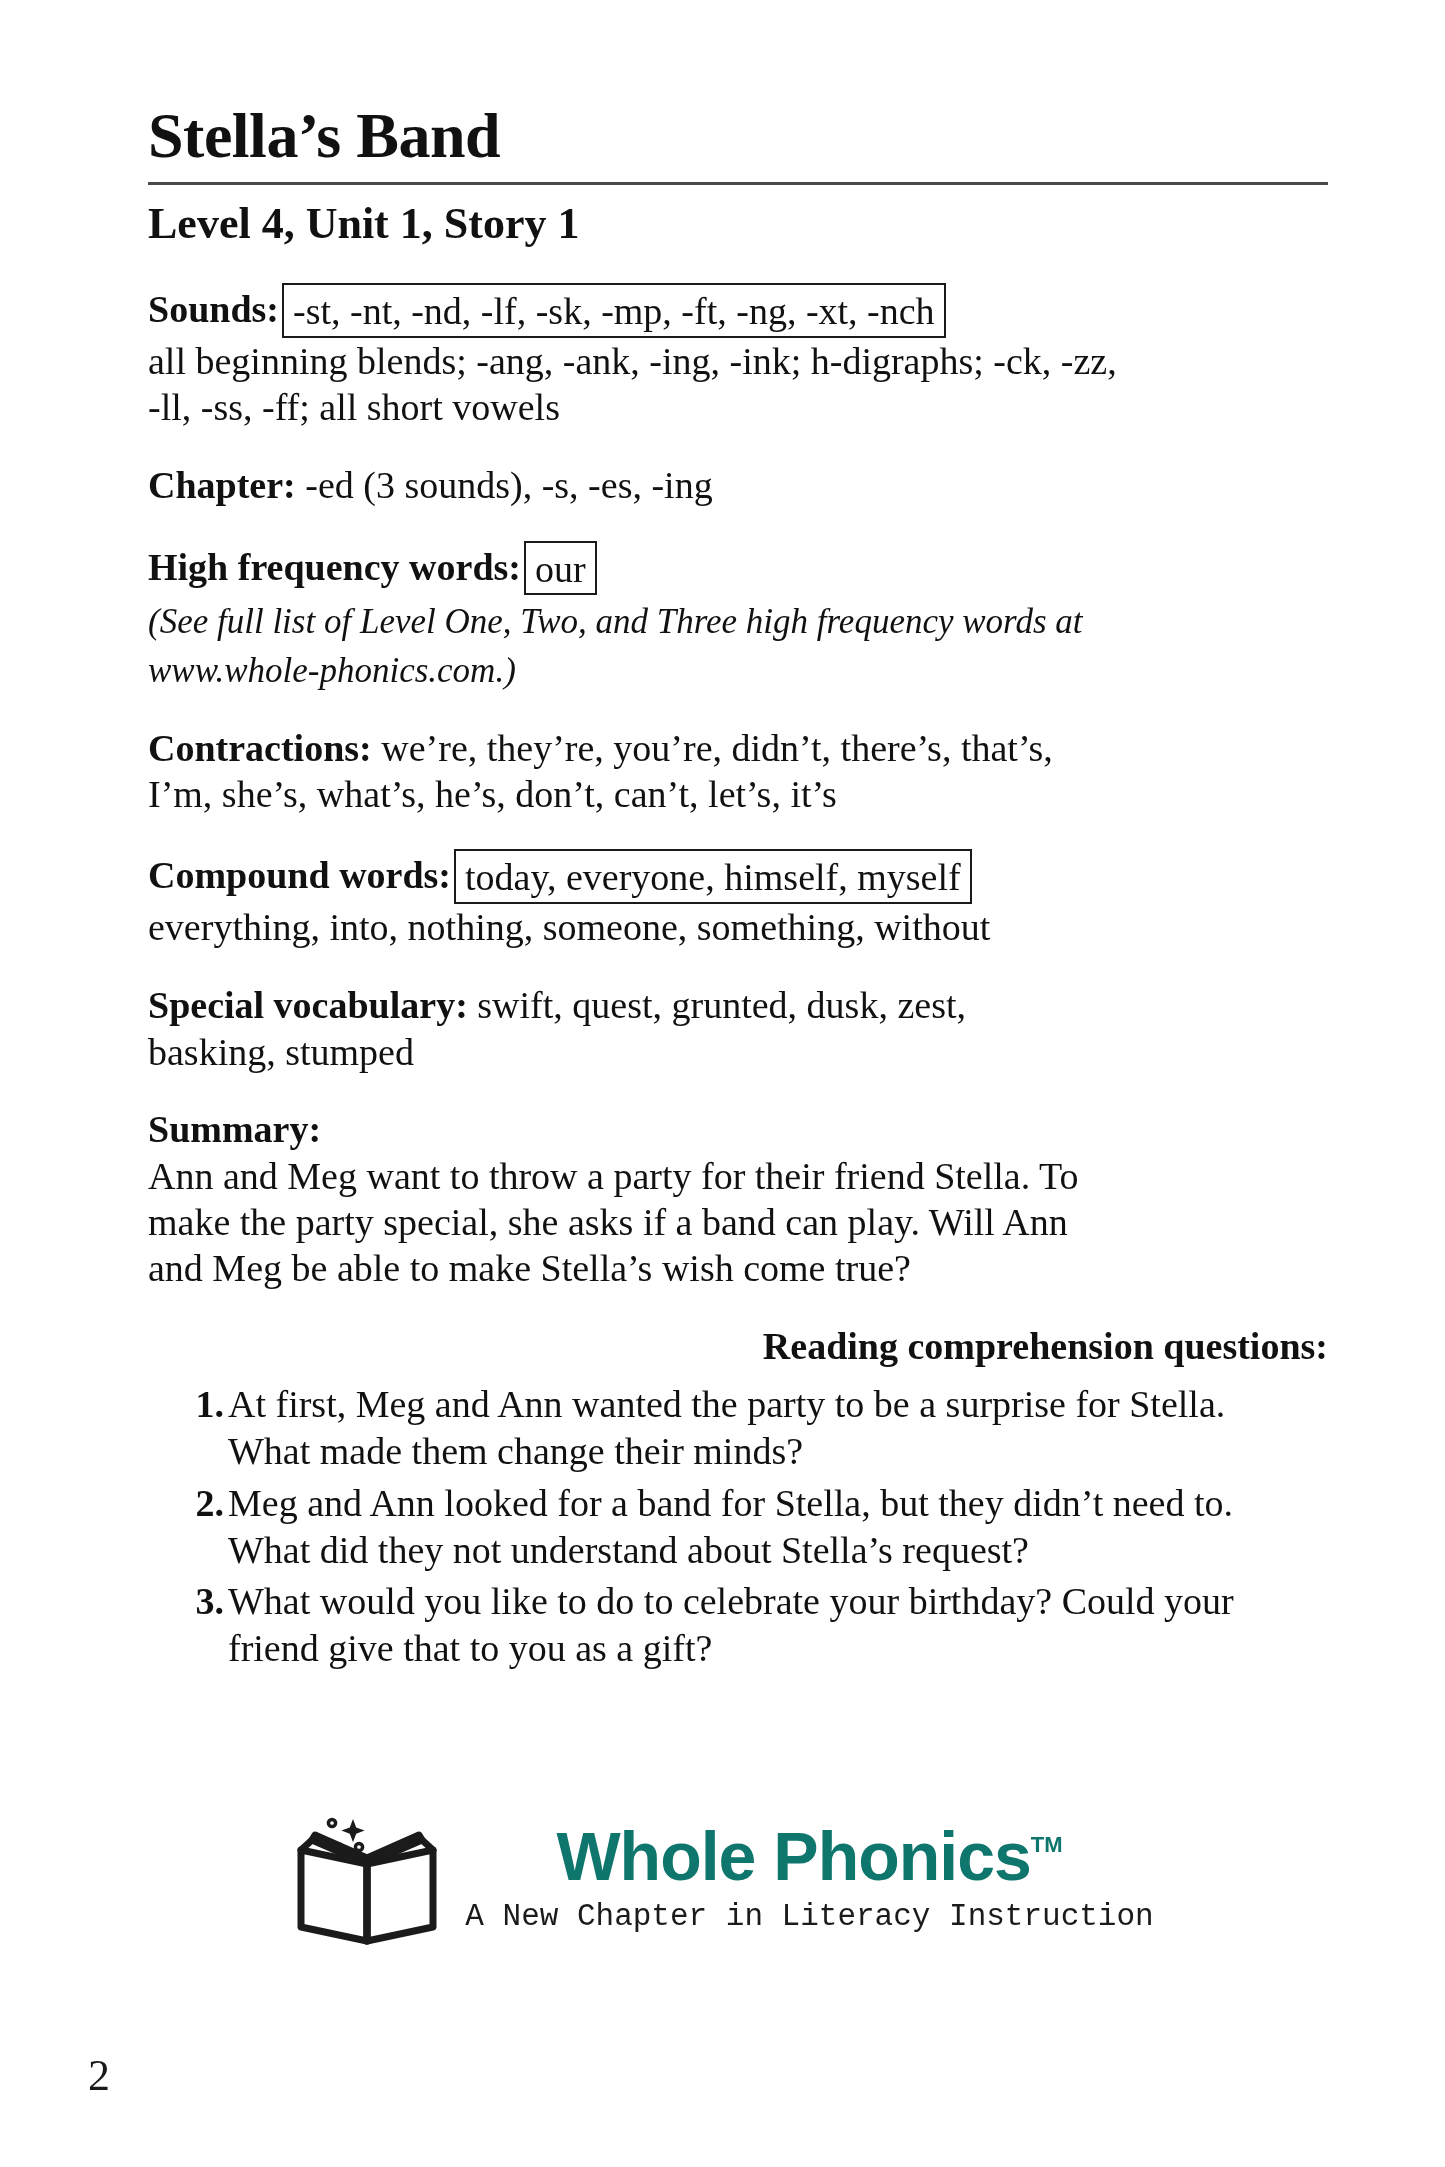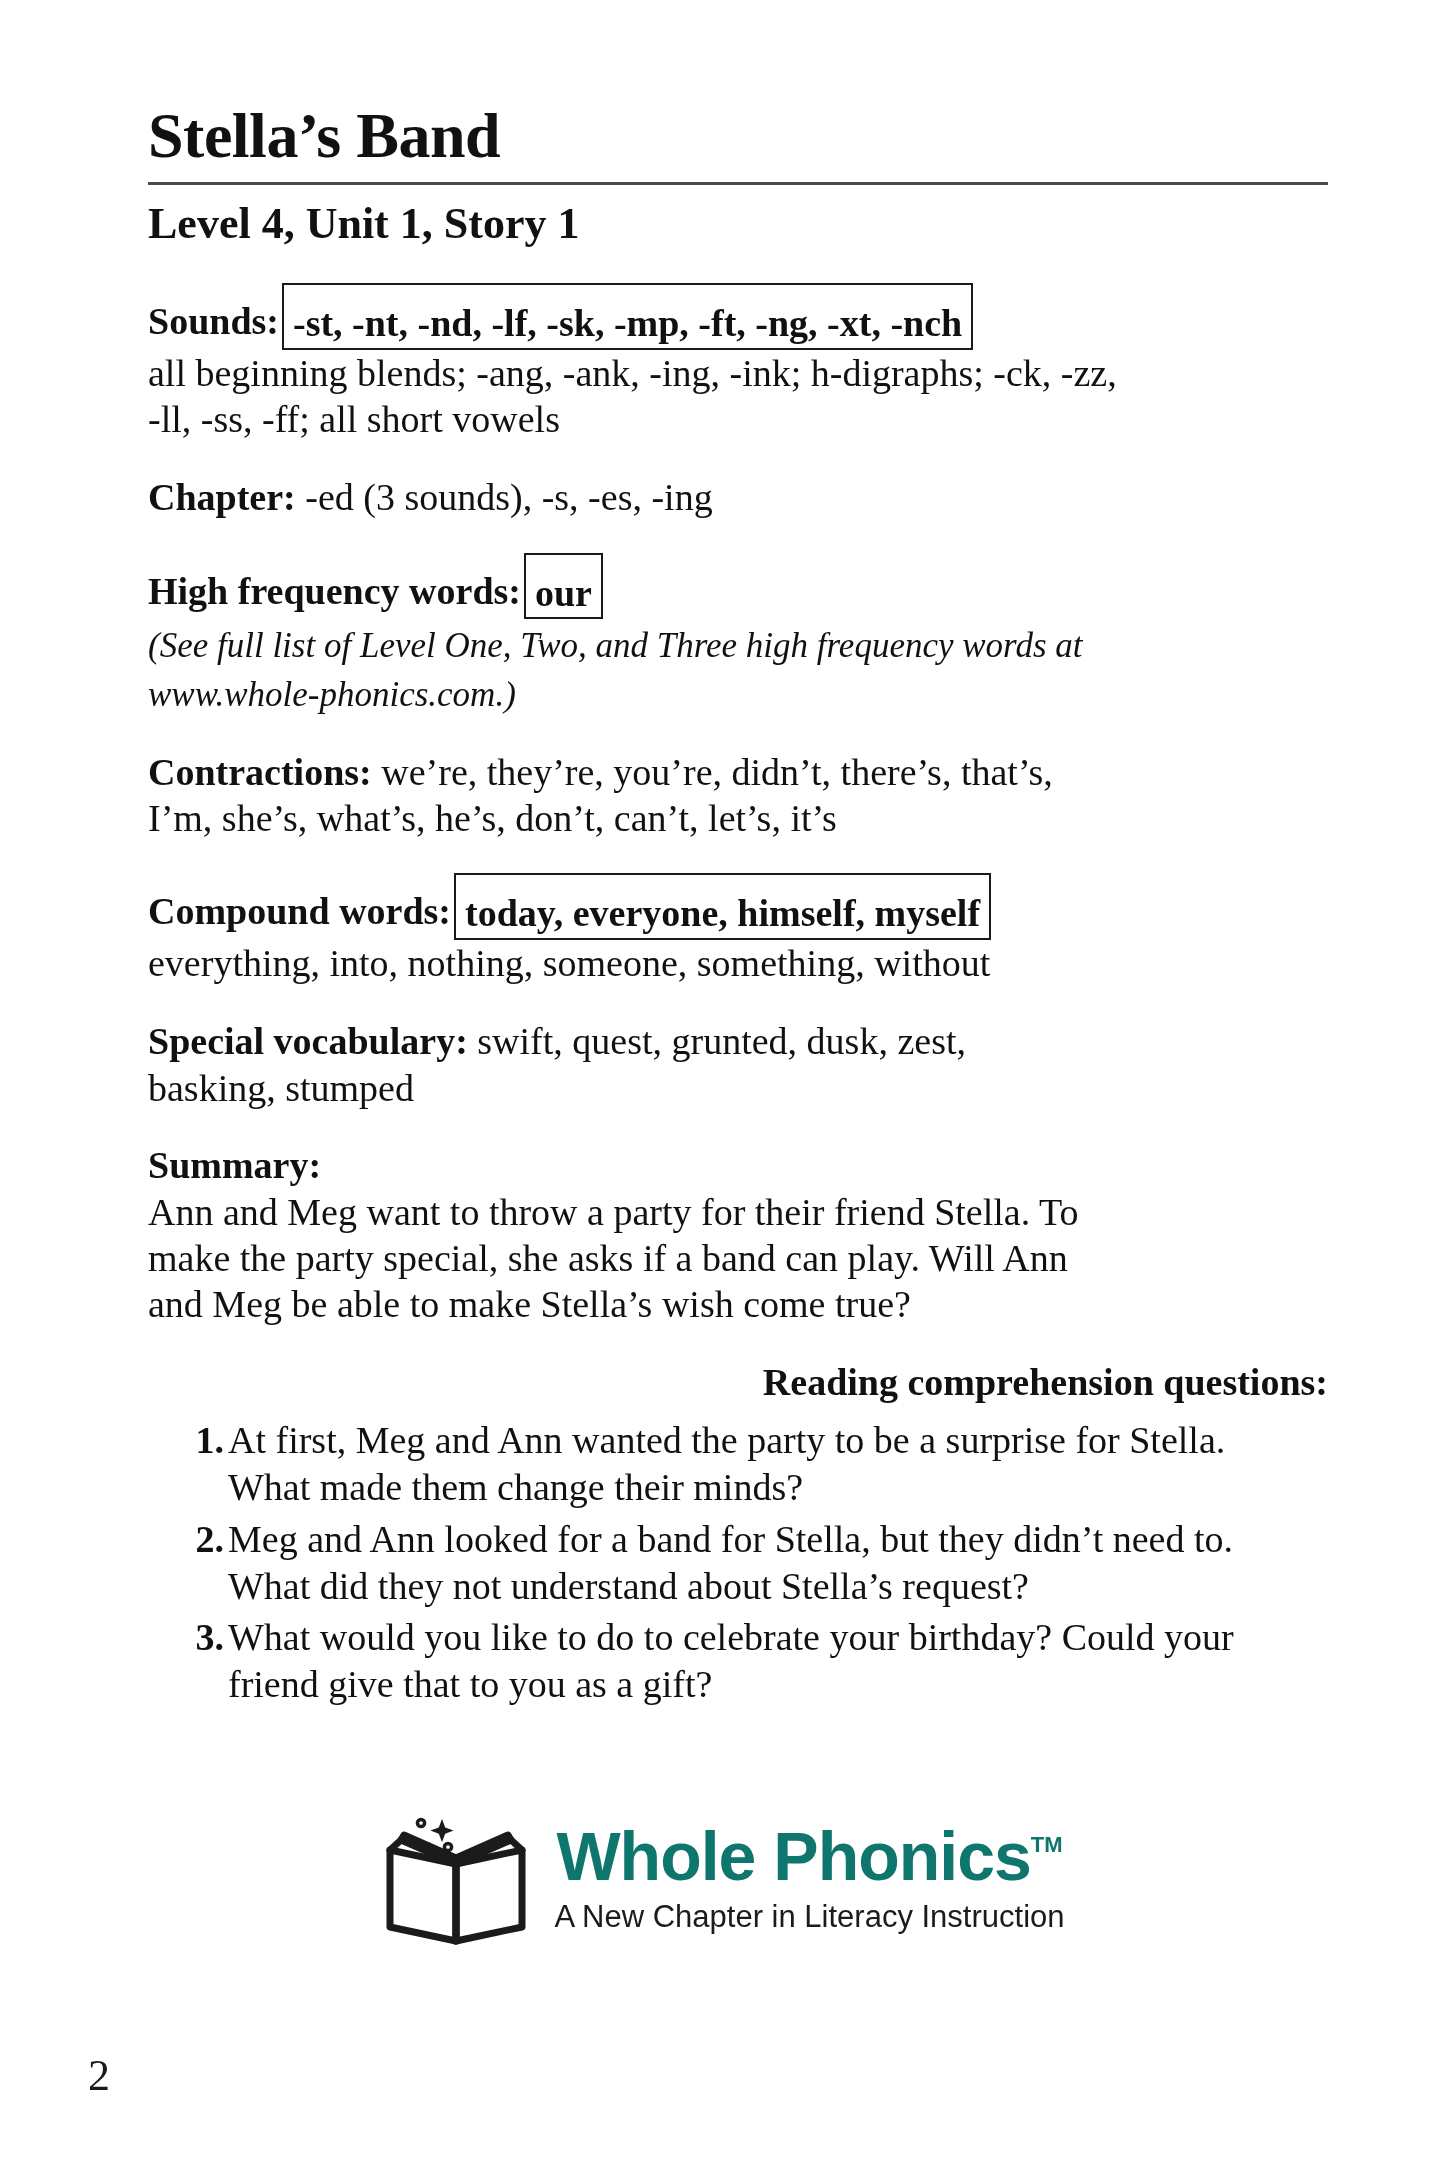--- a/index.html
+++ b/index.html
@@ -63,22 +63,22 @@
 
   .lbl {
     font-weight: bold;
   }
   .val { font-weight: normal; }
 
   
   .boxed {
     display: inline-block;
     border: 2px solid #1a1a1a;
-    padding: 17px 9px 3px 9px;
-    font-weight: bold;
+    padding: 5px 9px 3px 9px;
+    font-weight: normal;
     line-height: 1.12;
     margin-left: 3px;
     vertical-align: -2px;
   }
 
   .contline {
     display: block;
   }
 
   .note-italic {
@@ -175,21 +175,21 @@
     white-space: nowrap;
   }
   .logo-tm {
     font-family: "Liberation Sans", "DejaVu Sans", sans-serif;
     font-size: 22px;
     font-weight: bold;
     vertical-align: 28px;
     letter-spacing: 0;
   }
   .logo-tag {
-    font-family: Liberation Sans, sans-serif;
+    font-family: Liberation Mono, monospace;
     font-size: 31px;
     color: #1b1b1b;
     line-height: 1.0;
     margin-top: 11px;
     white-space: nowrap;
   }
 
   
   .page-number {
     position: absolute;

